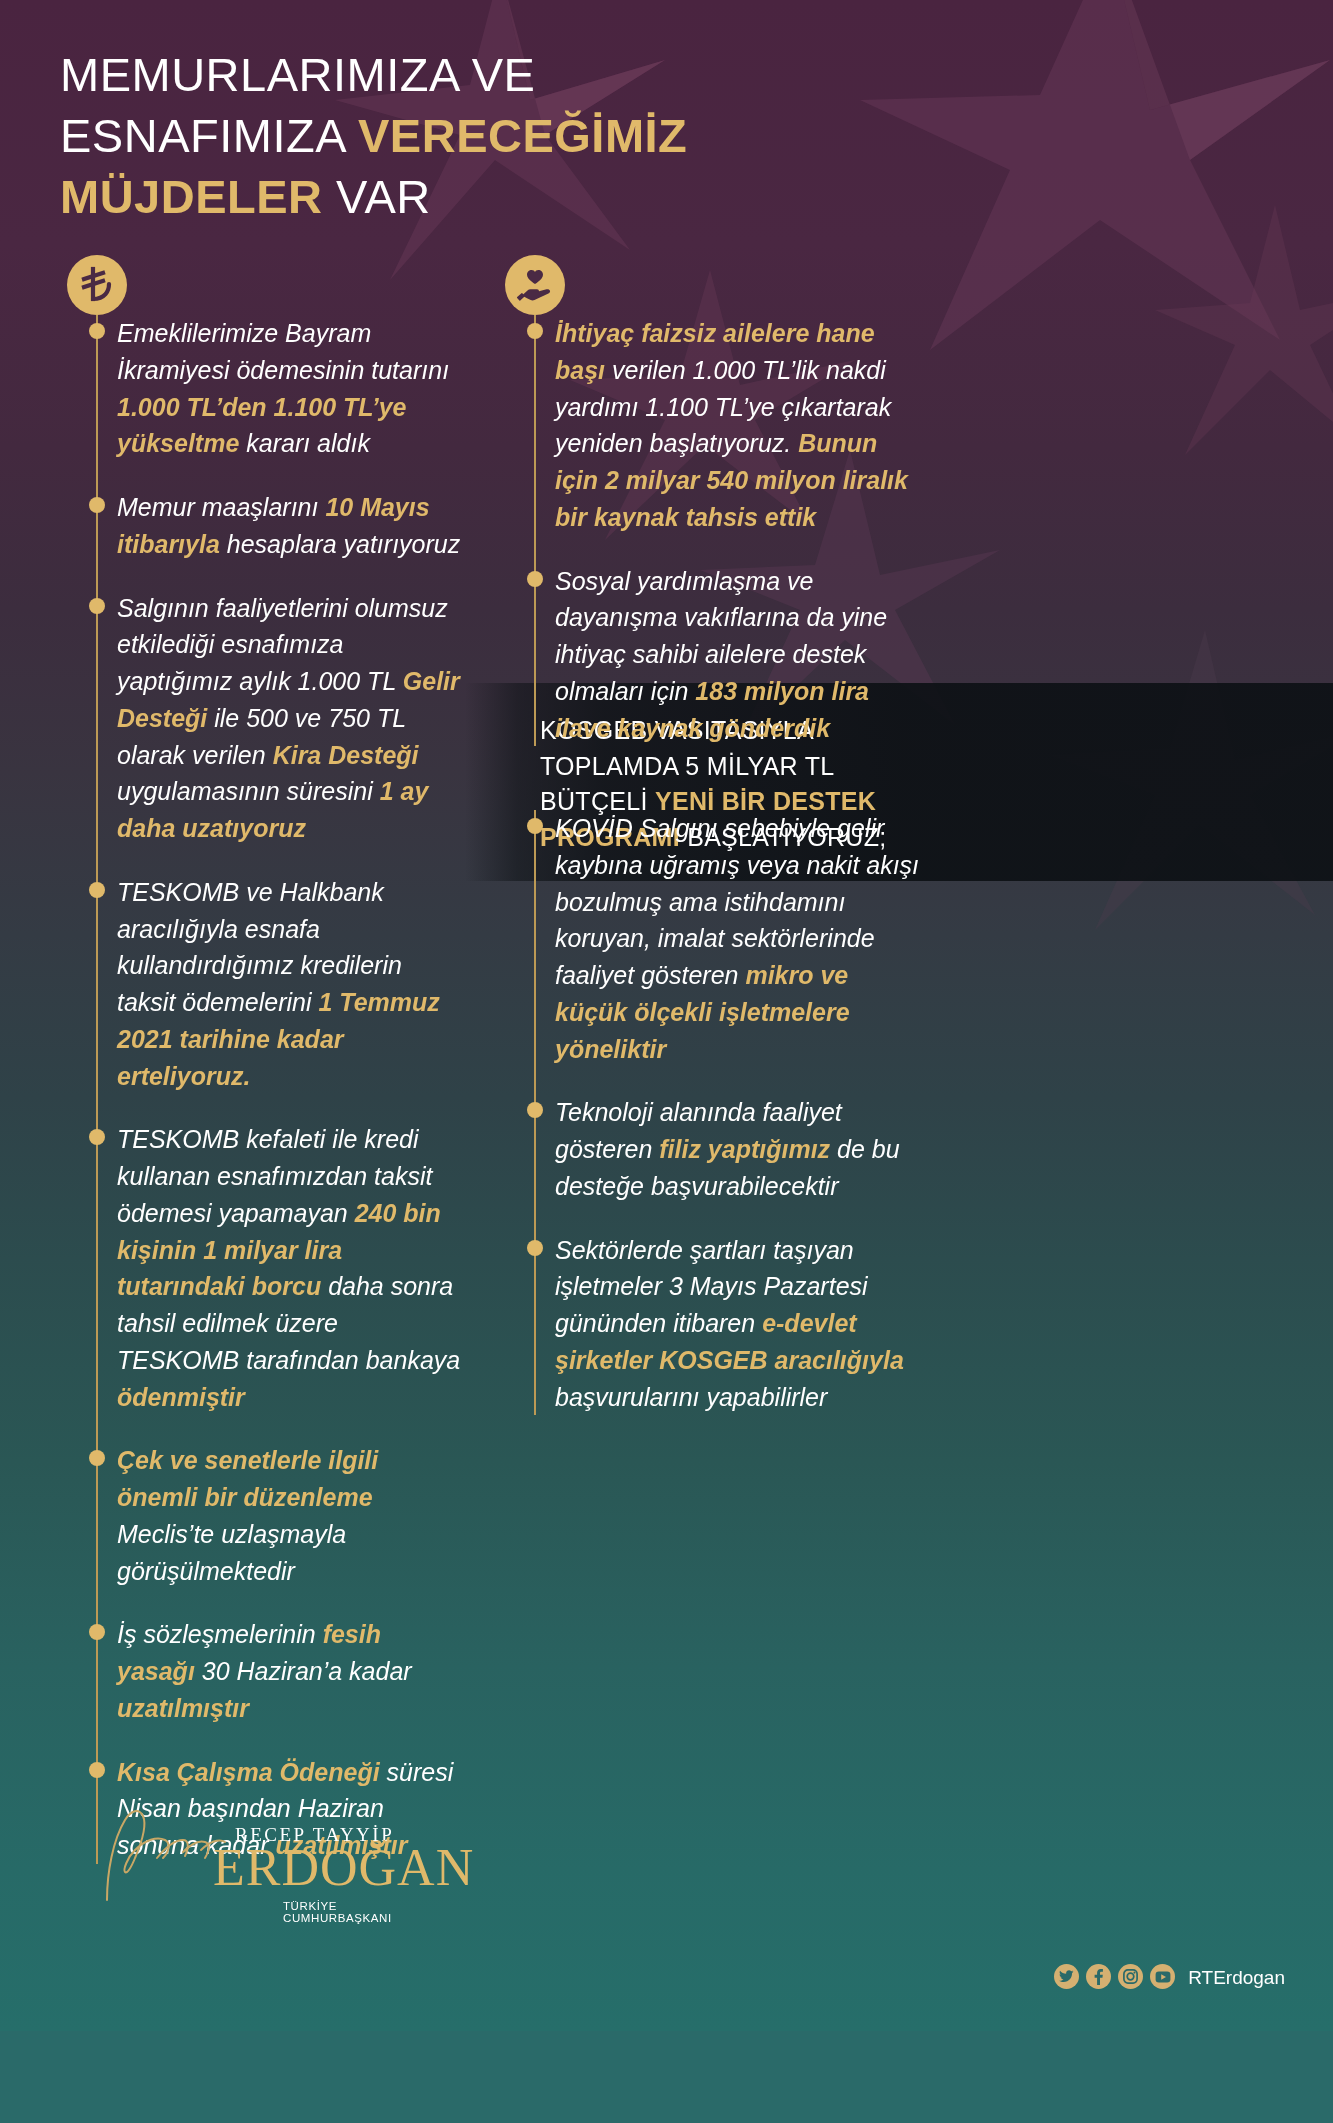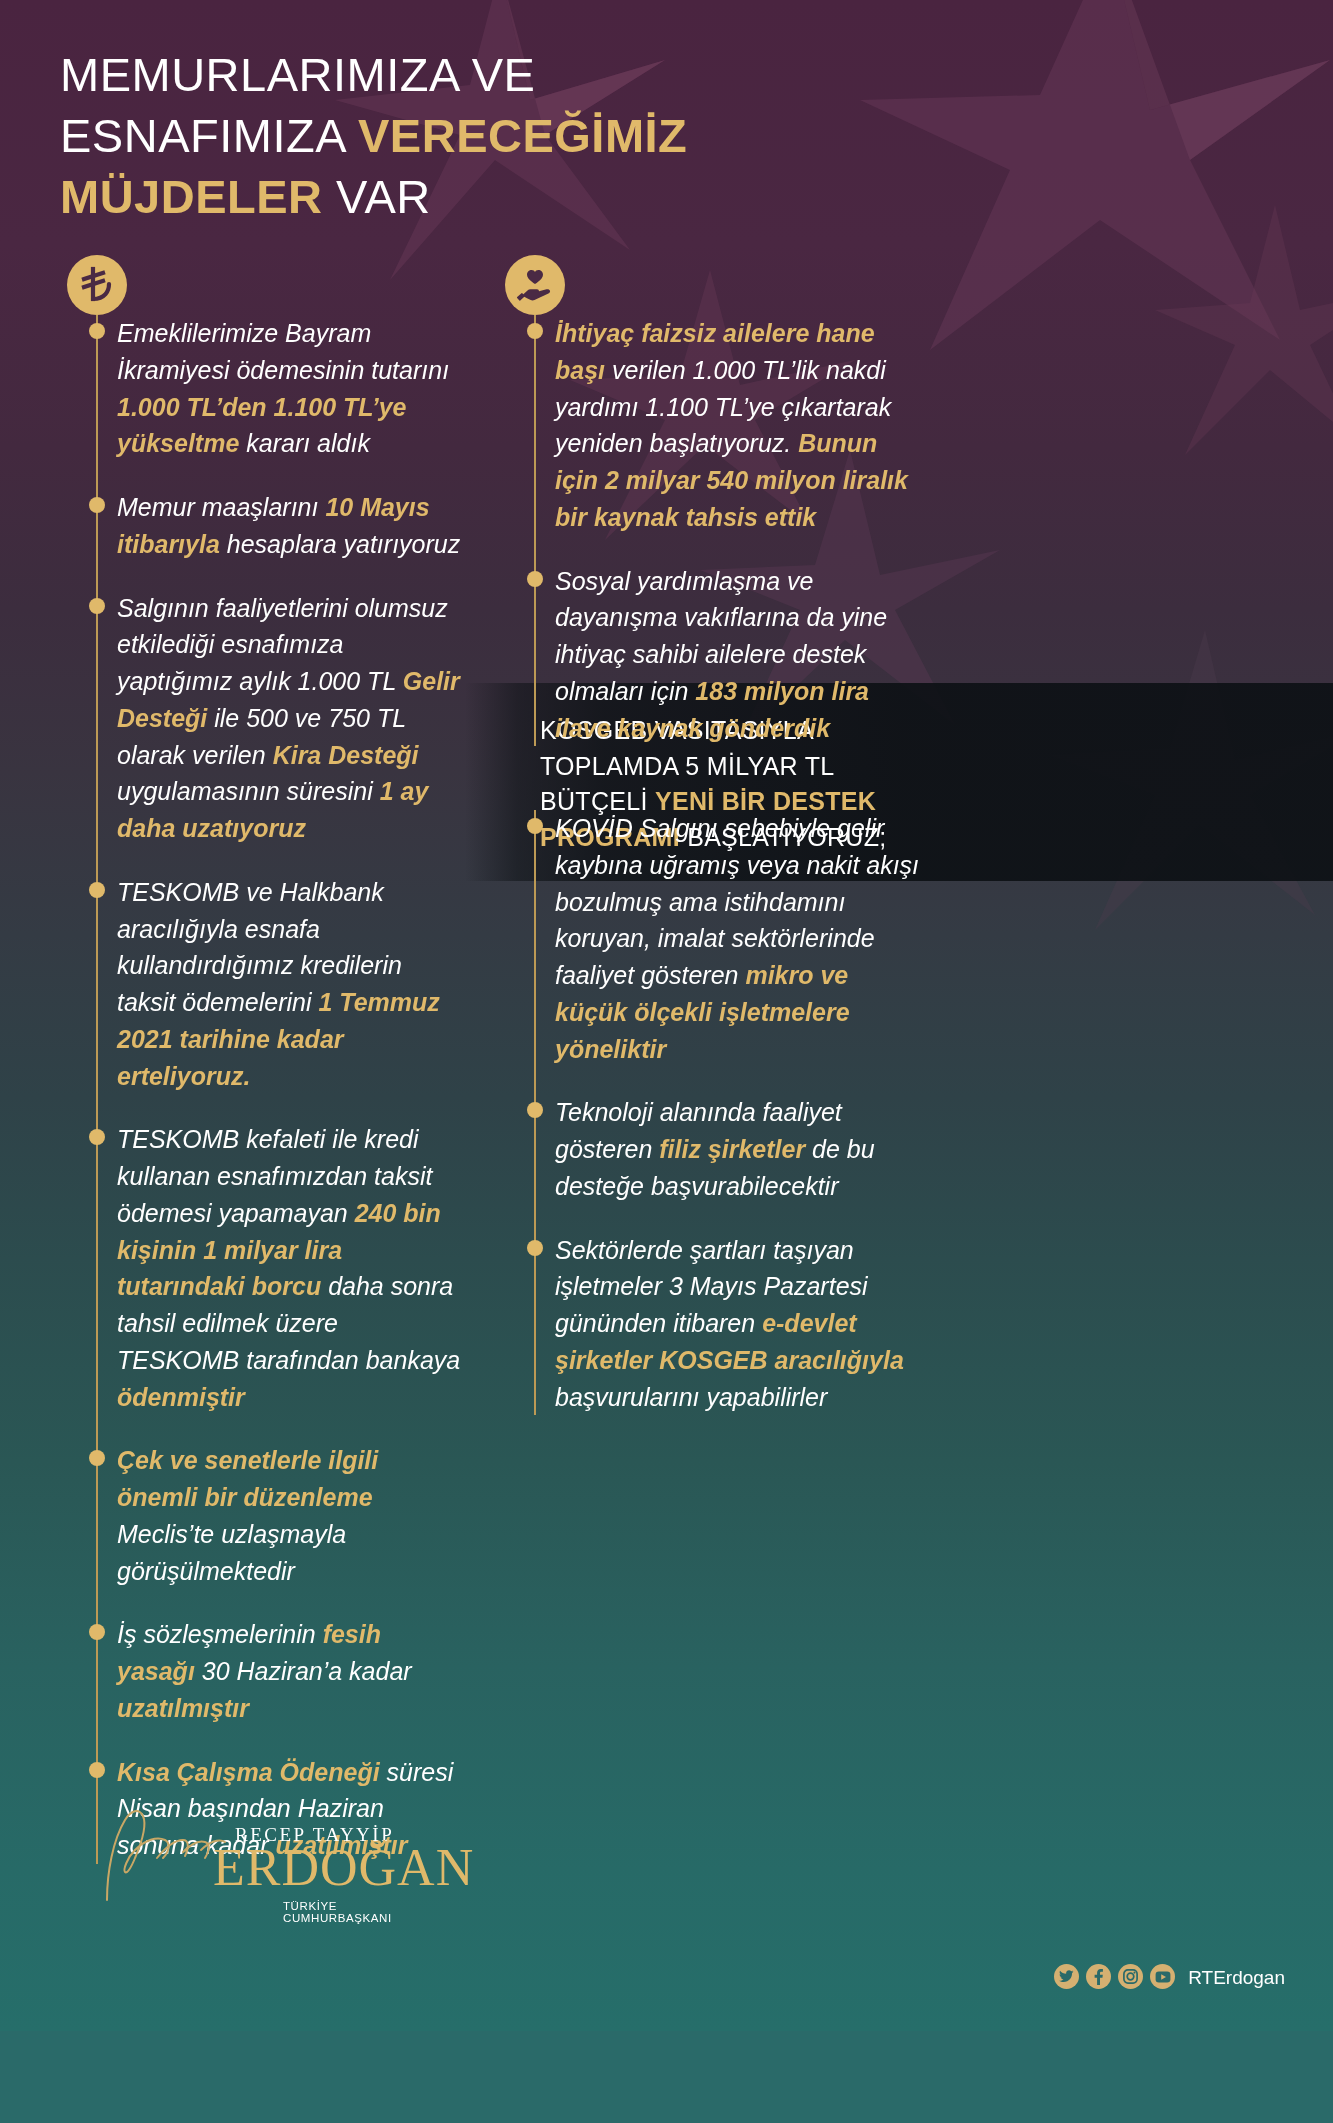--- a/index.html
+++ b/index.html
@@ -262,21 +262,21 @@
 
   <div class="kosgeb">
     <div class="kosgeb-title" id="kosgeb-title"><span>KOSGEB VASITASIYLA TOPLAMDA 5 MİLYAR TL BÜTÇELİ </span><b>YENİ BİR DESTEK PROGRAMI</b><span> BAŞLATIYORUZ;</span></div>
   </div>
 
   <div class="col-right-2">
     <div class="timeline">
       <div class="rail"></div>
       <div class="bullets" id="kosgeb-bullets">
           <div class="bullet"><span class="dot"></span><span><span>KOVİD Salgını sebebiyle gelir kaybına uğramış veya nakit akışı bozulmuş ama istihdamını koruyan, imalat sektörlerinde faaliyet gösteren </span><b>mikro ve küçük ölçekli işletmelere yöneliktir</b></span></div>
-          <div class="bullet"><span class="dot"></span><span><span>Teknoloji alanında faaliyet gösteren </span><b>filiz şirketler</b><span> de bu desteğe başvurabilecektir</span></span></div>
+          <div class="bullet"><span class="dot"></span><span><span>Teknoloji alanında faaliyet gösteren </span><b>filiz yaptığımız</b><span> de bu desteğe başvurabilecektir</span></span></div>
           <div class="bullet"><span class="dot"></span><span><span>Sektörlerde şartları taşıyan işletmeler 3 Mayıs Pazartesi gününden itibaren </span><b>e-devlet şirketler KOSGEB aracılığıyla</b><span> başvurularını yapabilirler</span></span></div>
         </div>
     </div>
   </div>
 
   <div class="signature">
     <div class="sig-mark">
       <svg width="150" height="110" viewBox="0 0 150 110">
         <g fill="none" stroke="#c9a765" stroke-width="2" stroke-linecap="round">
           <path d="M12,100 C12,72 18,40 30,20 C36,10 44,8 48,16 C52,25 46,44 40,58 C36,68 32,74 30,72 C28,70 32,58 40,50 C50,40 62,36 70,40 C76,43 74,52 68,58"></path>

